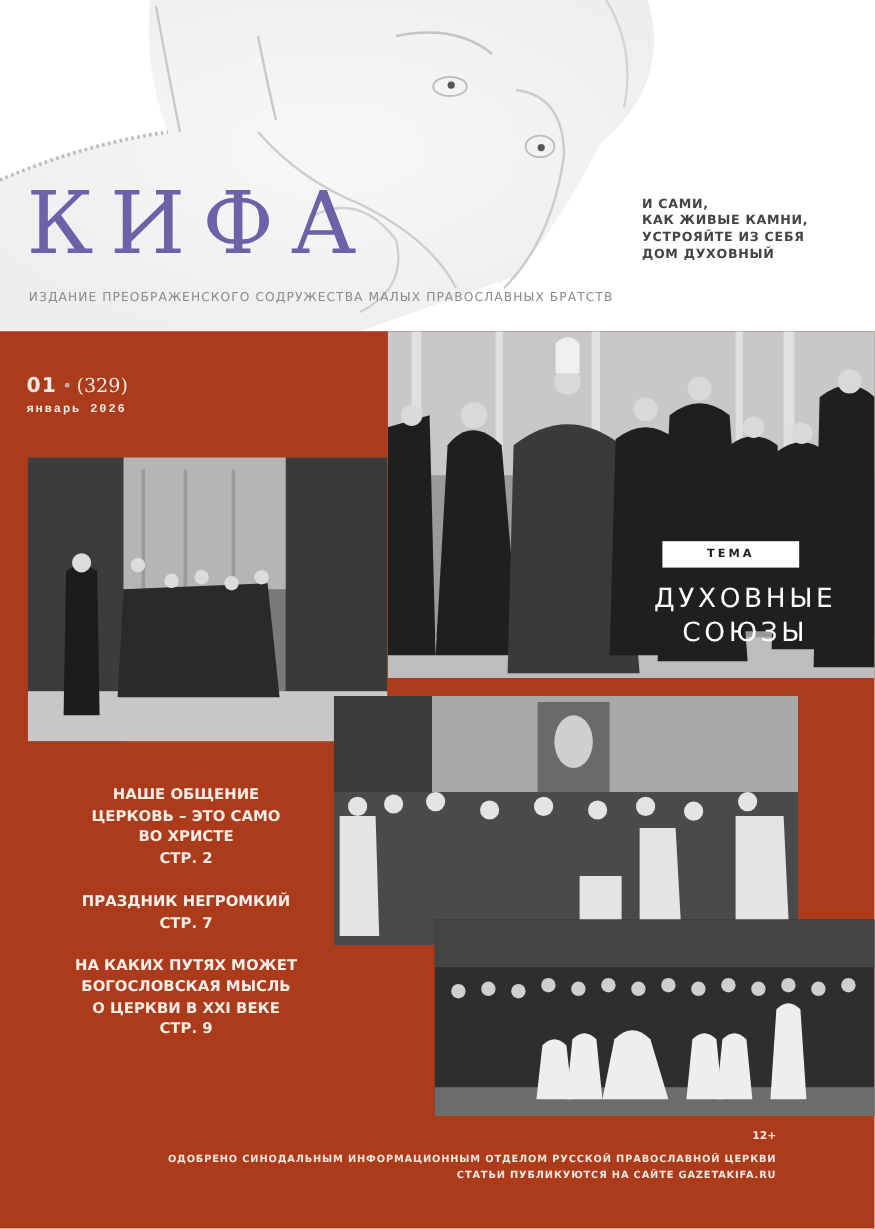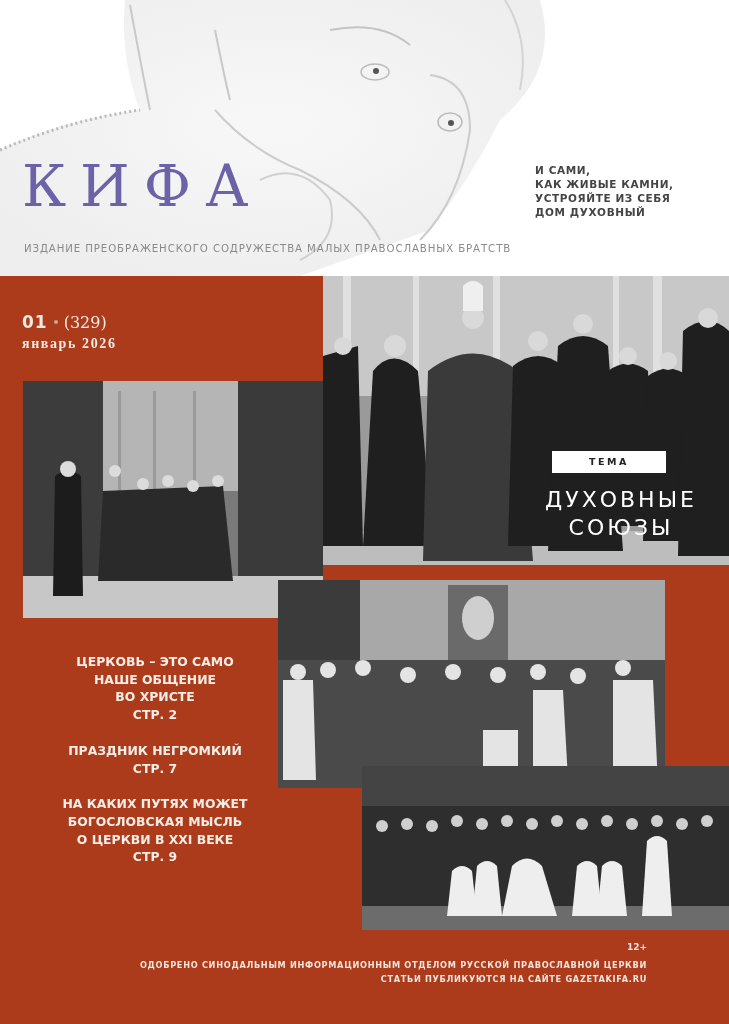--- a/index.html
+++ b/index.html
@@ -6,21 +6,21 @@
   html, body { width: 729px; height: 1024px; overflow: hidden; background: #ffffff; }
   body { position: relative; font-family: "DejaVu Sans", sans-serif; }
 
   .page { position: absolute; left: 0; top: 0; width: 729px; height: 1024px; background: #ffffff; overflow: hidden; }
 
   
   .header { position: absolute; left: 0; top: 0; width: 729px; height: 276px; background: #ffffff; overflow: hidden; }
   .sketch { position: absolute; left: 0; top: 0; width: 729px; height: 276px; }
   .masthead {
     position: absolute; left: 22px; top: 146px;
-    font-family: "DejaVu Serif", serif; font-size: 57px; line-height: 80px;
+    font-family: "DejaVu Serif", serif; font-size: 72px; line-height: 80px;
     letter-spacing: 14px; color: #6b62a8; font-weight: normal;
   }
   .tagline {
     position: absolute; left: 535px; top: 163px; width: 190px;
     font-family: "DejaVu Sans", sans-serif; font-size: 10.5px; line-height: 14px;
     color: #444444; font-weight: bold; letter-spacing: 0.6px;
   }
   .tagline span { display: block; }
   .subtitle {
     position: absolute; left: 24px; top: 243px;
@@ -28,21 +28,21 @@
     color: #8a8a8a; white-space: nowrap;
   }
 
   
   .red-block { position: absolute; left: 0; top: 276px; width: 729px; height: 748px; background: #ac3b1c; }
 
   .issue { position: absolute; left: 22px; top: 312px; color: #f3ebe3; }
   .issue-num { font-family: "DejaVu Sans", sans-serif; font-size: 17px; font-weight: bold; letter-spacing: 1px; display: inline-block; }
   .issue-dot { display: inline-block; width: 4px; height: 4px; border-radius: 50%; background: #c9a7a0; margin: 0 6px 3px 6px; vertical-align: middle; }
   .issue-total { font-family: "DejaVu Serif", serif; font-size: 16px; display: inline-block; }
-  .issue-date { display: block; margin-top: 4px; font-family: Liberation Serif, serif; font-size: 14px; font-weight: bold; letter-spacing: 1.6px; }
+  .issue-date { display: block; margin-top: 4px; font-family: Liberation Mono, monospace; font-size: 10px; font-weight: bold; letter-spacing: 1.6px; }
 
   
   .photo { position: absolute; overflow: hidden; }
   .photo svg { display: block; width: 100%; height: 100%; }
 
   .photo-clergy { left: 323px; top: 276px; width: 406px; height: 289px; }
   .photo-porch  { left: 23px;  top: 381px; width: 300px; height: 237px; }
   .photo-sisters{ left: 278px; top: 580px; width: 387px; height: 208px; }
   .photo-group  { left: 362px; top: 766px; width: 367px; height: 164px; }
 
@@ -244,22 +244,22 @@
         <path d="M150 100 Q165 85 180 100 L195 150 L140 150 Z"></path>
         <path d="M215 100 Q225 90 235 100 L240 150 L210 150 Z"></path>
         <path d="M240 100 Q250 90 260 100 L265 150 L235 150 Z"></path>
         <path d="M285 75 Q295 65 305 75 L310 150 L280 150 Z"></path>
       </g>
     </svg>
   </div>
 
   <div class="contents">
     <div class="article">
+      <span>НАШЕ ОБЩЕНИЕ</span>
       <span>ЦЕРКОВЬ – ЭТО САМО</span>
-      <span>НАШЕ ОБЩЕНИЕ</span>
       <span>ВО ХРИСТЕ</span>
       <span class="pg">СТР. 2</span>
     </div>
     <div class="article">
       <span>ПРАЗДНИК НЕГРОМКИЙ</span>
       <span class="pg">СТР. 7</span>
     </div>
     <div class="article">
       <span>НА КАКИХ ПУТЯХ МОЖЕТ</span>
       <span>БОГОСЛОВСКАЯ МЫСЛЬ</span>

